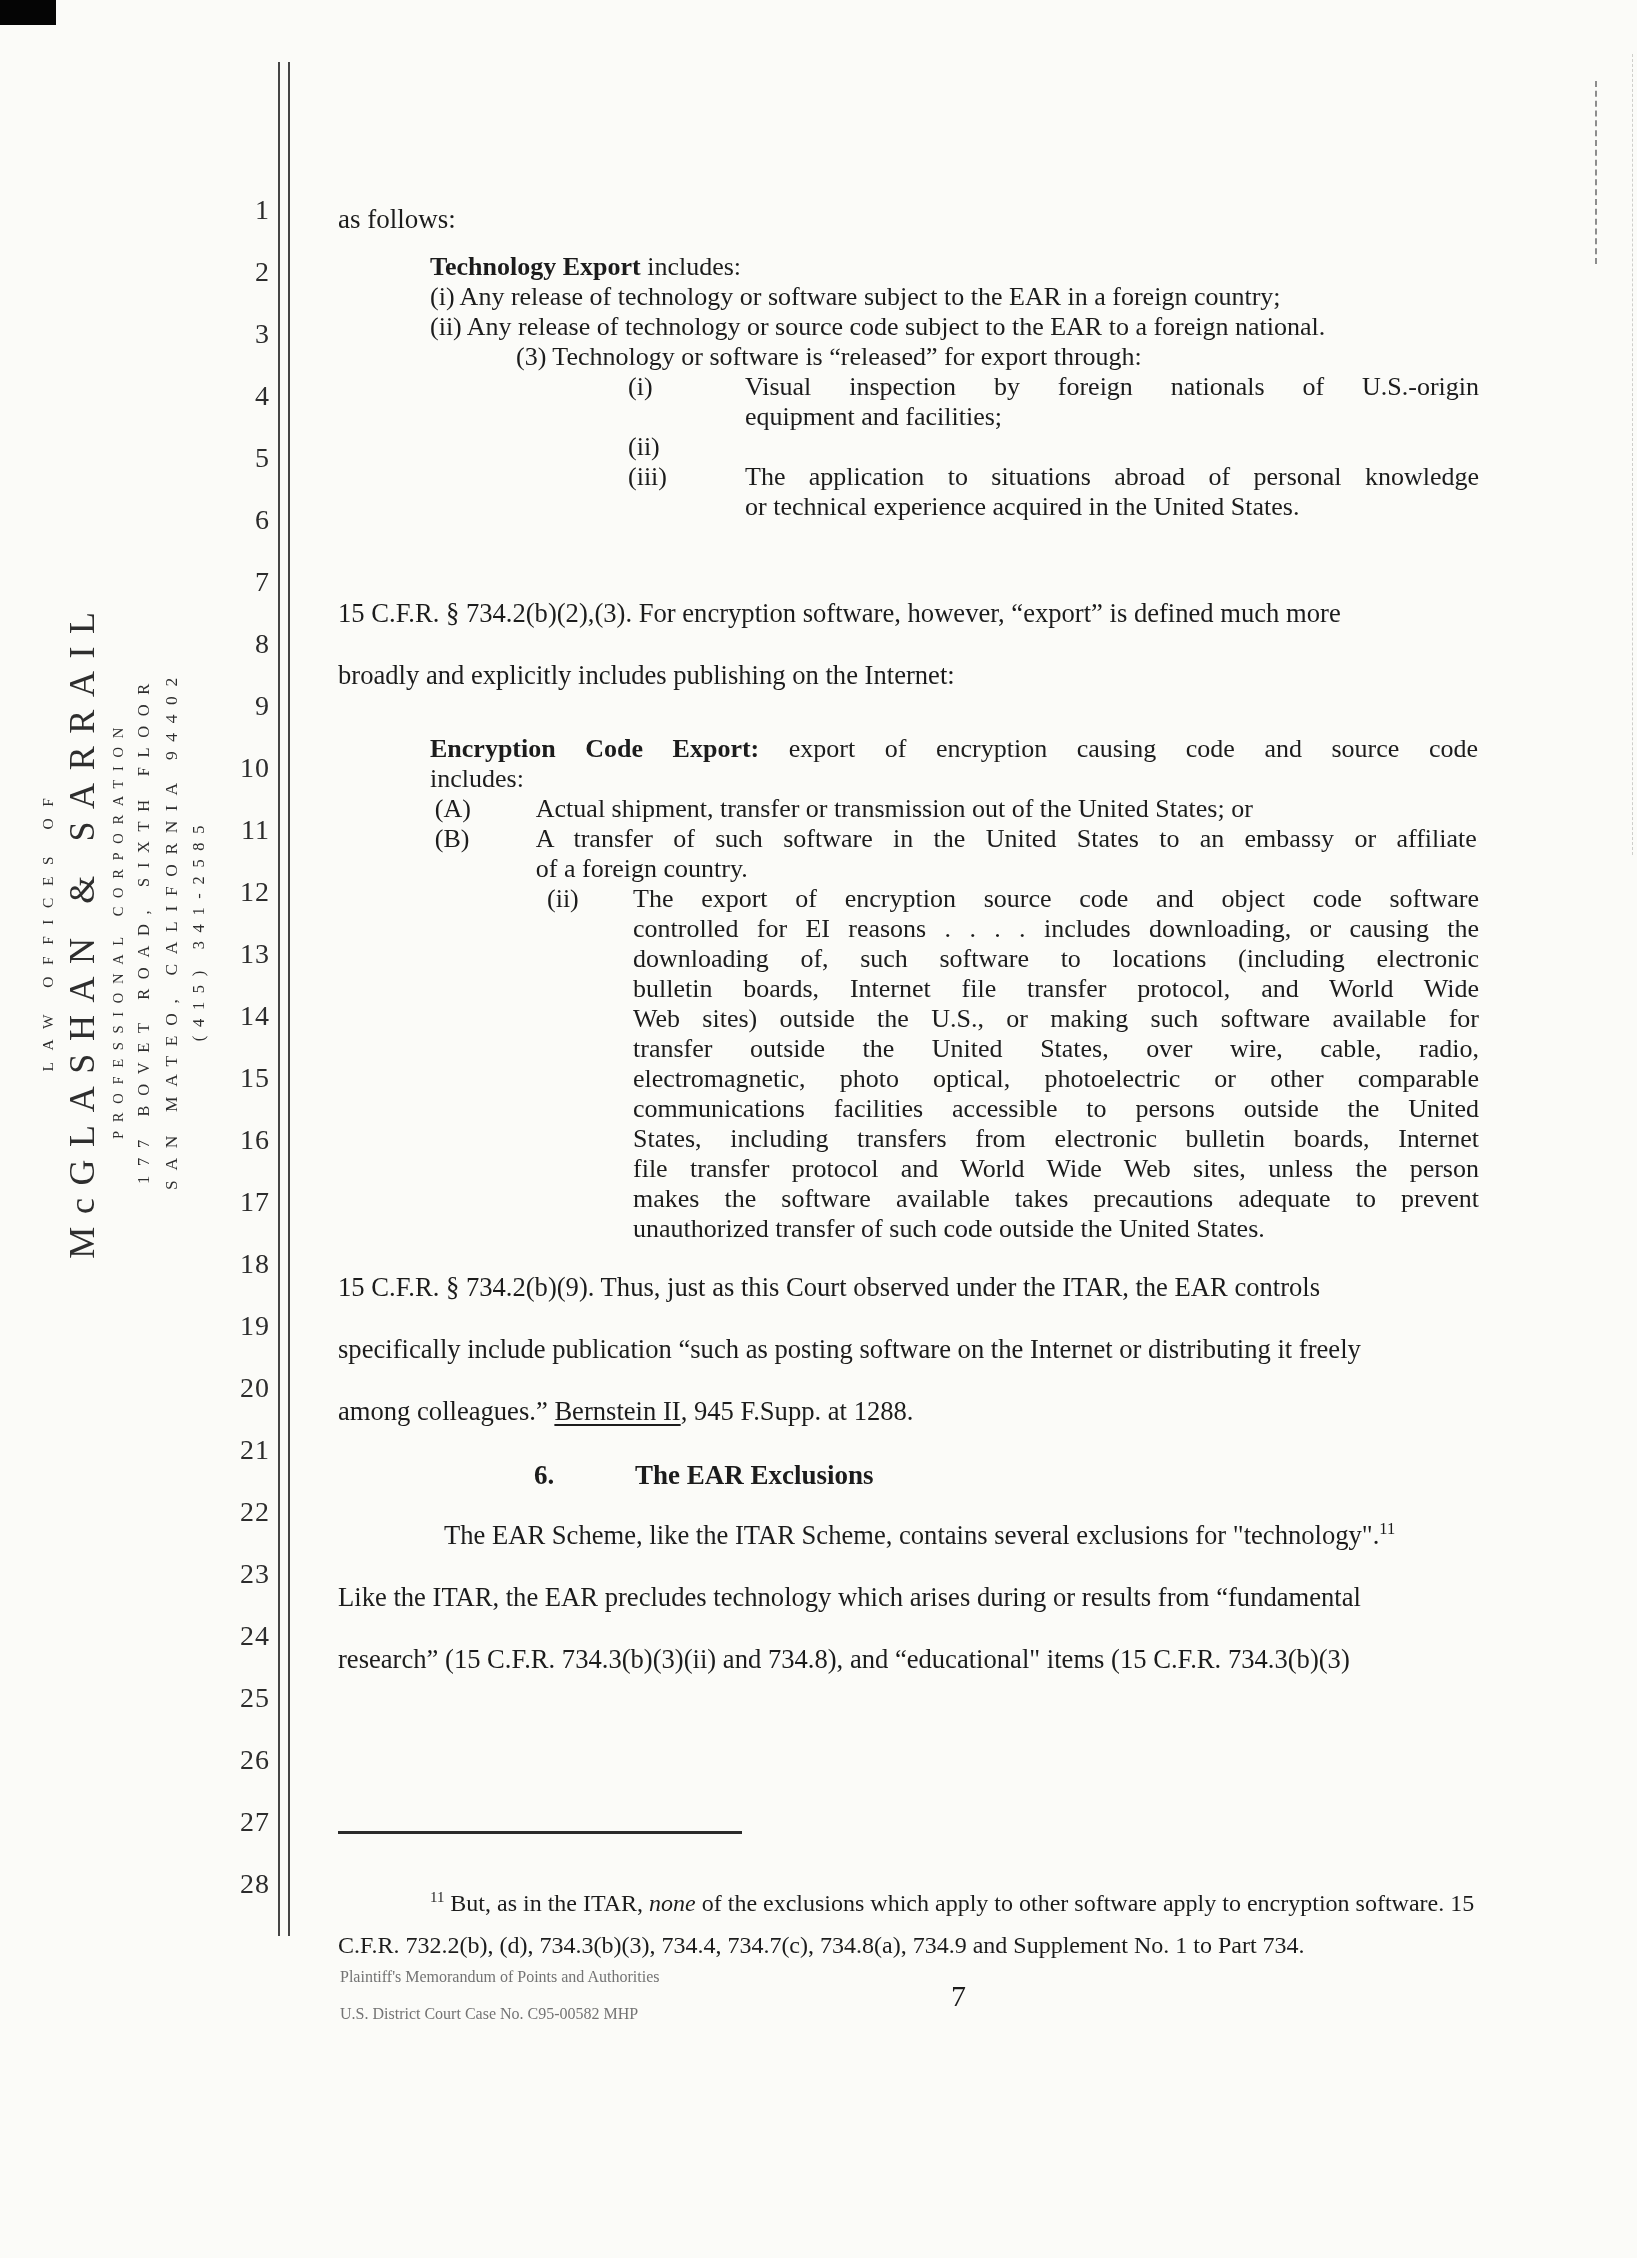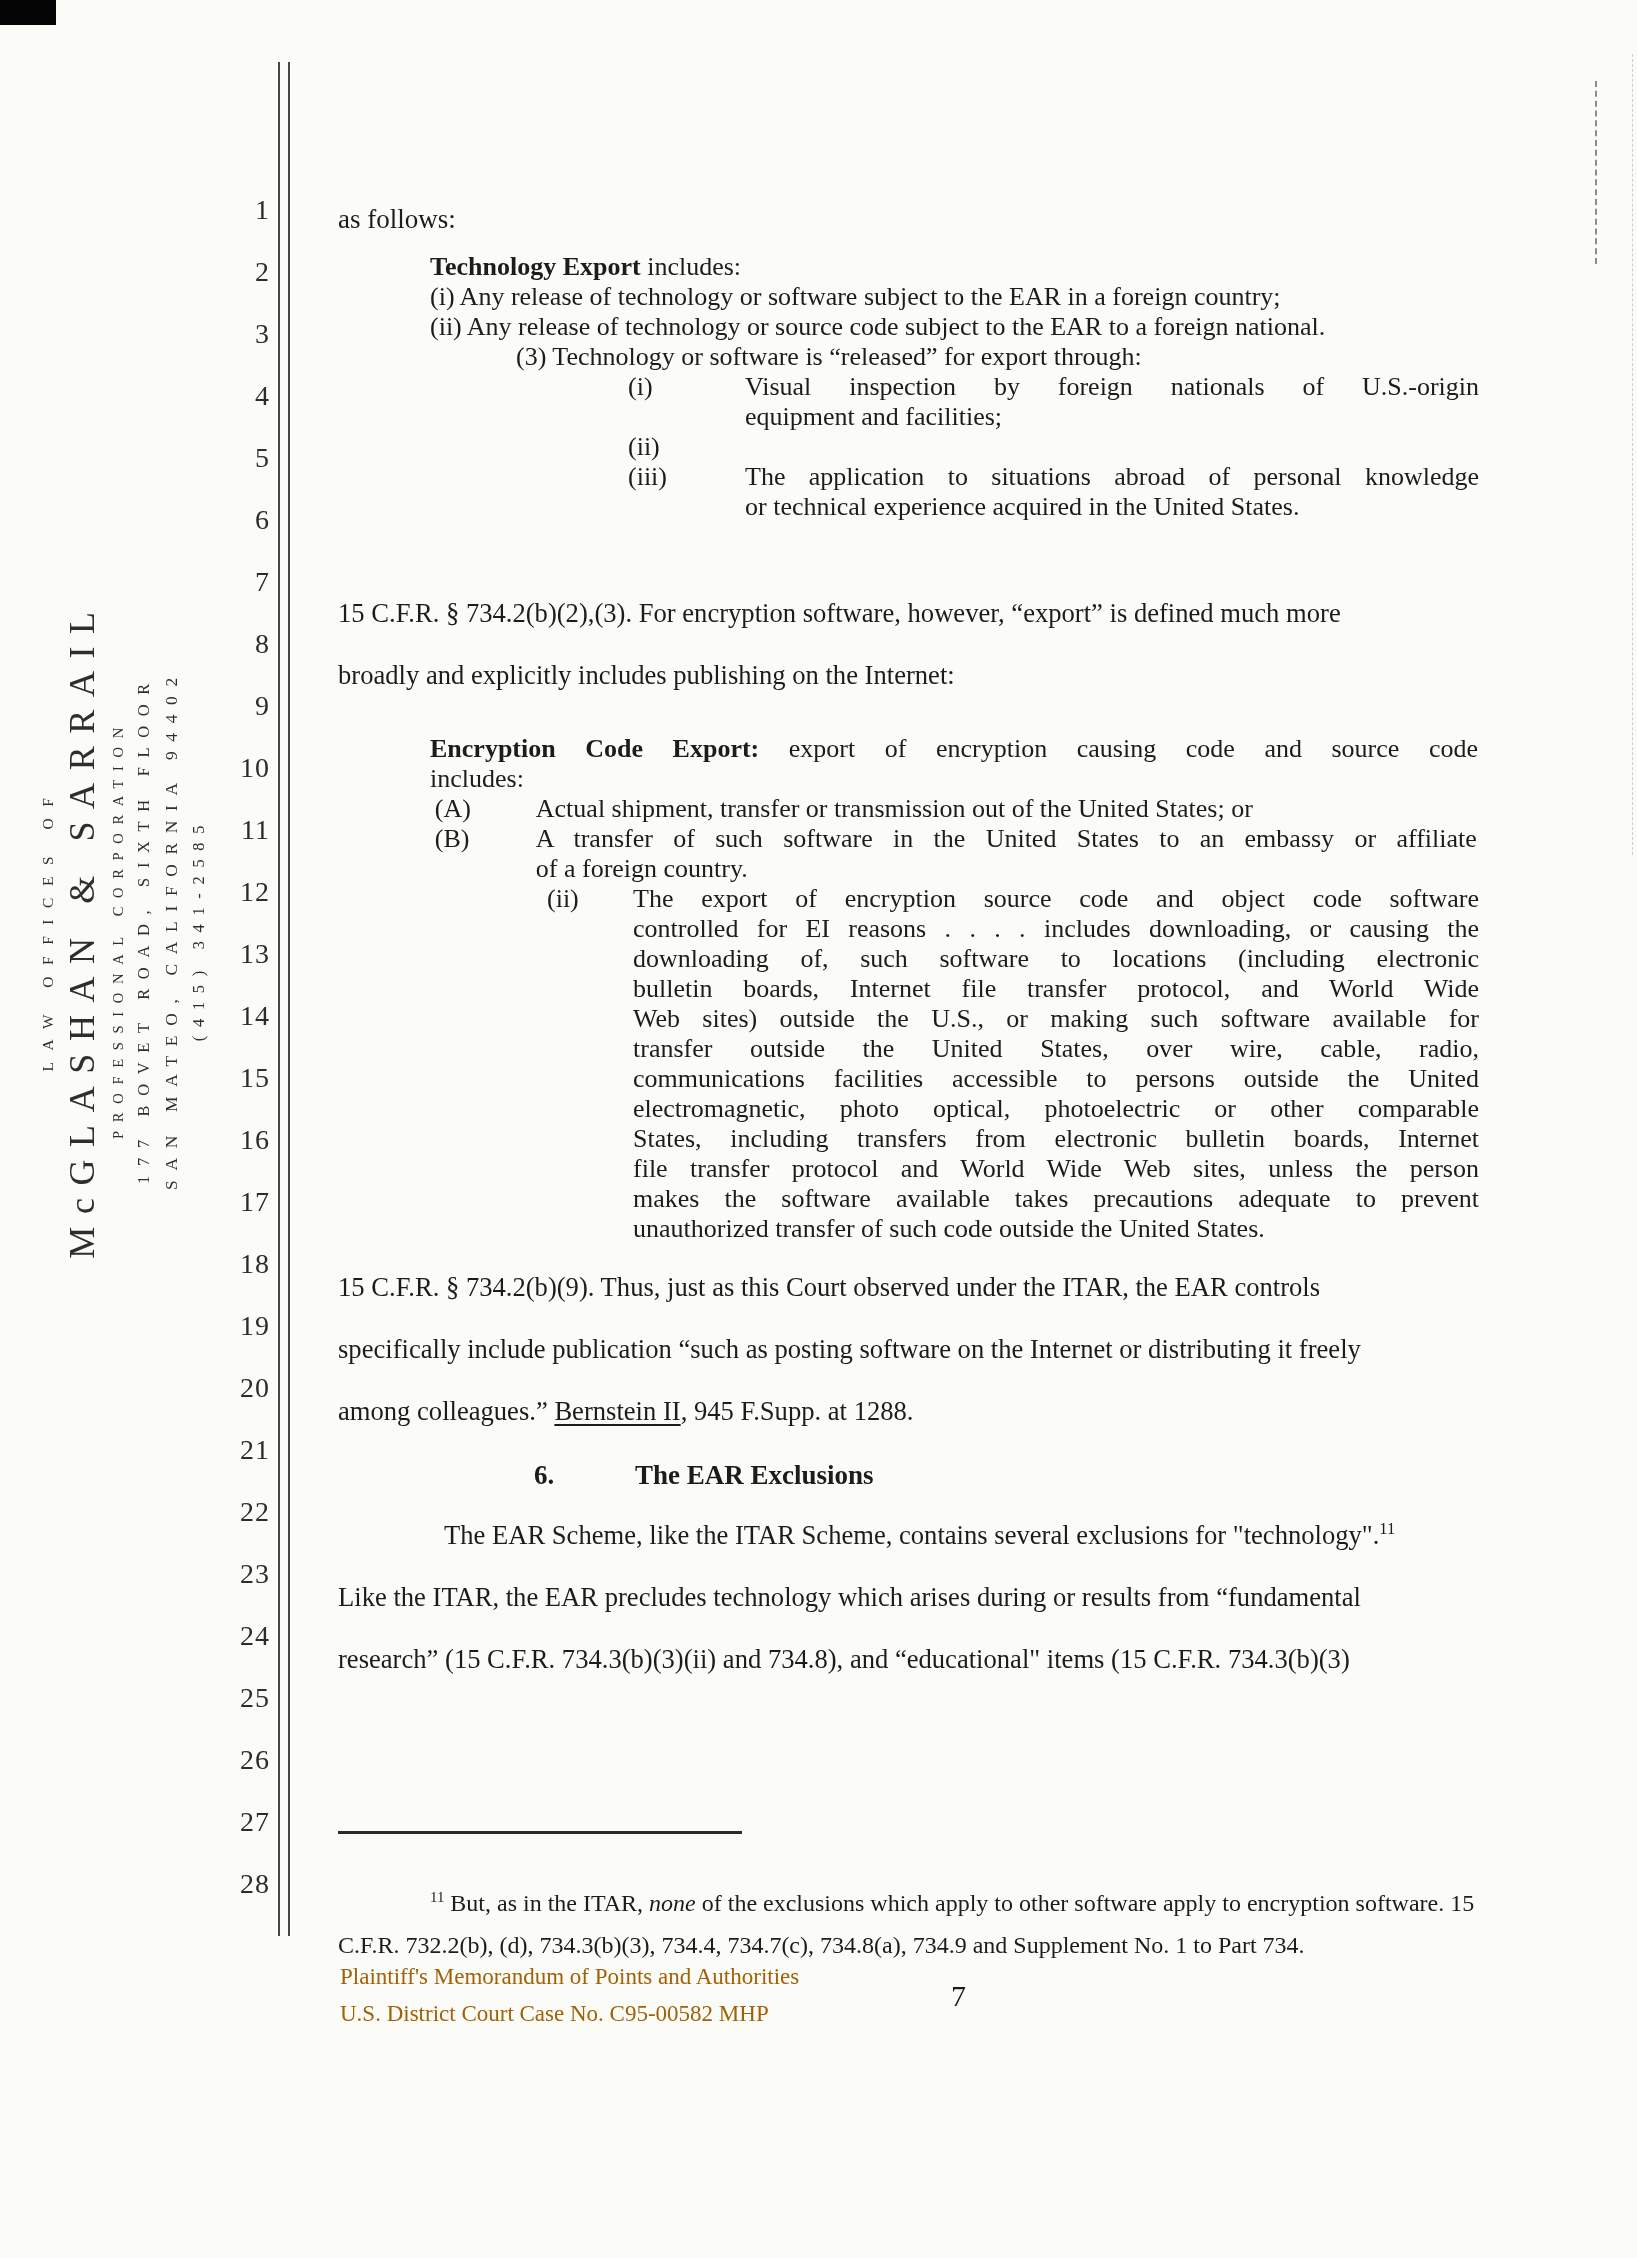--- a/index.html
+++ b/index.html
@@ -69,21 +69,21 @@
   sup { font-size:0.62em; vertical-align:super; line-height:0; }
 
   .heading { left:534px; top:1456px; font-size:27px; font-weight:bold;
              display:flex; line-height:39px; }
   .heading .hnum { width:101px; }
 
   .fn-sep { left:338px; top:1831px; width:404px; height:0; border-top:3.9px solid #2b2b2b; }
   .footnote { left:338px; top:1858px; width:1183px; font-size:24px;
               line-height:42px; text-indent:92px; }
 
-  .footer { left:340px; top:1958px; font-size:23px; line-height:37px; color:#a16207; }
+  .footer { left:340px; top:1958px; font-size:16px; line-height:37px; color:#737373; }
   .page-num { left:951px; top:1979px; font-size:30px; }
 </style>
 </head>
 <body>
 
 <div class="page">
 
   <div class="abs corner-mark"></div>
   <div class="abs dash-art1"></div>
   <div class="abs dash-art2"></div>
@@ -179,22 +179,22 @@
     </div>
     <div class="row q2-ii">
       <span class="lab qline">(ii)</span>
       <div class="txt">
         <div class="qline jl">The export of encryption source code and object code software</div>
         <div class="qline jl">controlled for EI reasons . . . . includes downloading, or causing the</div>
         <div class="qline jl">downloading of, such software to locations (including electronic</div>
         <div class="qline jl">bulletin boards, Internet file transfer protocol, and World Wide</div>
         <div class="qline jl">Web sites) outside the U.S., or making such software available for</div>
         <div class="qline jl">transfer outside the United States, over wire, cable, radio,</div>
+        <div class="qline jl">electromagnetic, photo optical, photoelectric or other comparable</div>
         <div class="qline jl">communications facilities accessible to persons outside the United</div>
-        <div class="qline jl">electromagnetic, photo optical, photoelectric or other comparable</div>
         <div class="qline jl">States, including transfers from electronic bulletin boards, Internet</div>
         <div class="qline jl">file transfer protocol and World Wide Web sites, unless the person</div>
         <div class="qline jl">makes the software available takes precautions adequate to prevent</div>
         <div class="qline qwrap">unauthorized transfer of such code outside the United States.</div>
       </div>
     </div>
   </div>
 
   <div class="abs bodypara" style="top:1256px;">
     <div class="bline jl">15 C.F.R. § 734.2(b)(9).  Thus, just as this Court observed under the ITAR, the EAR controls</div>

